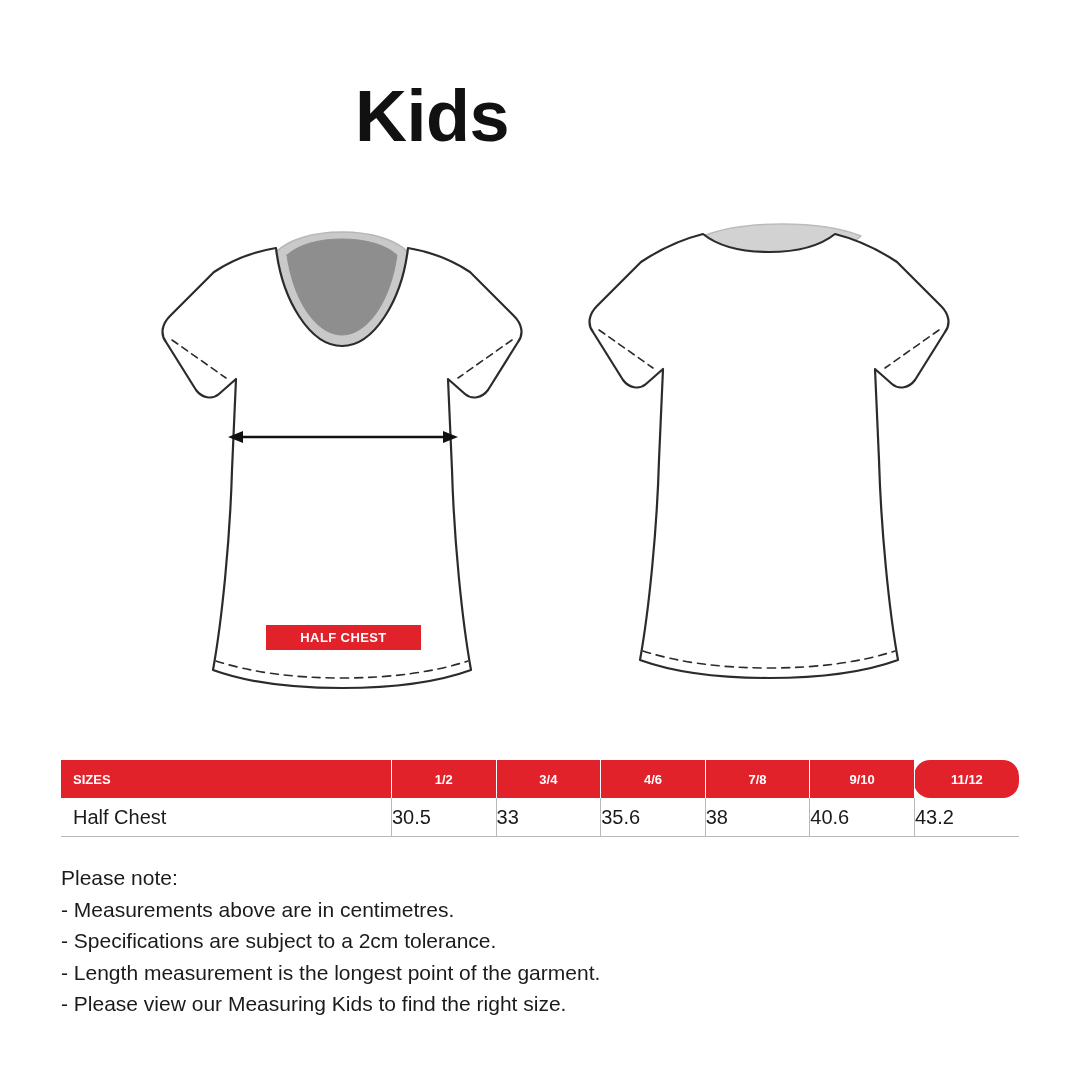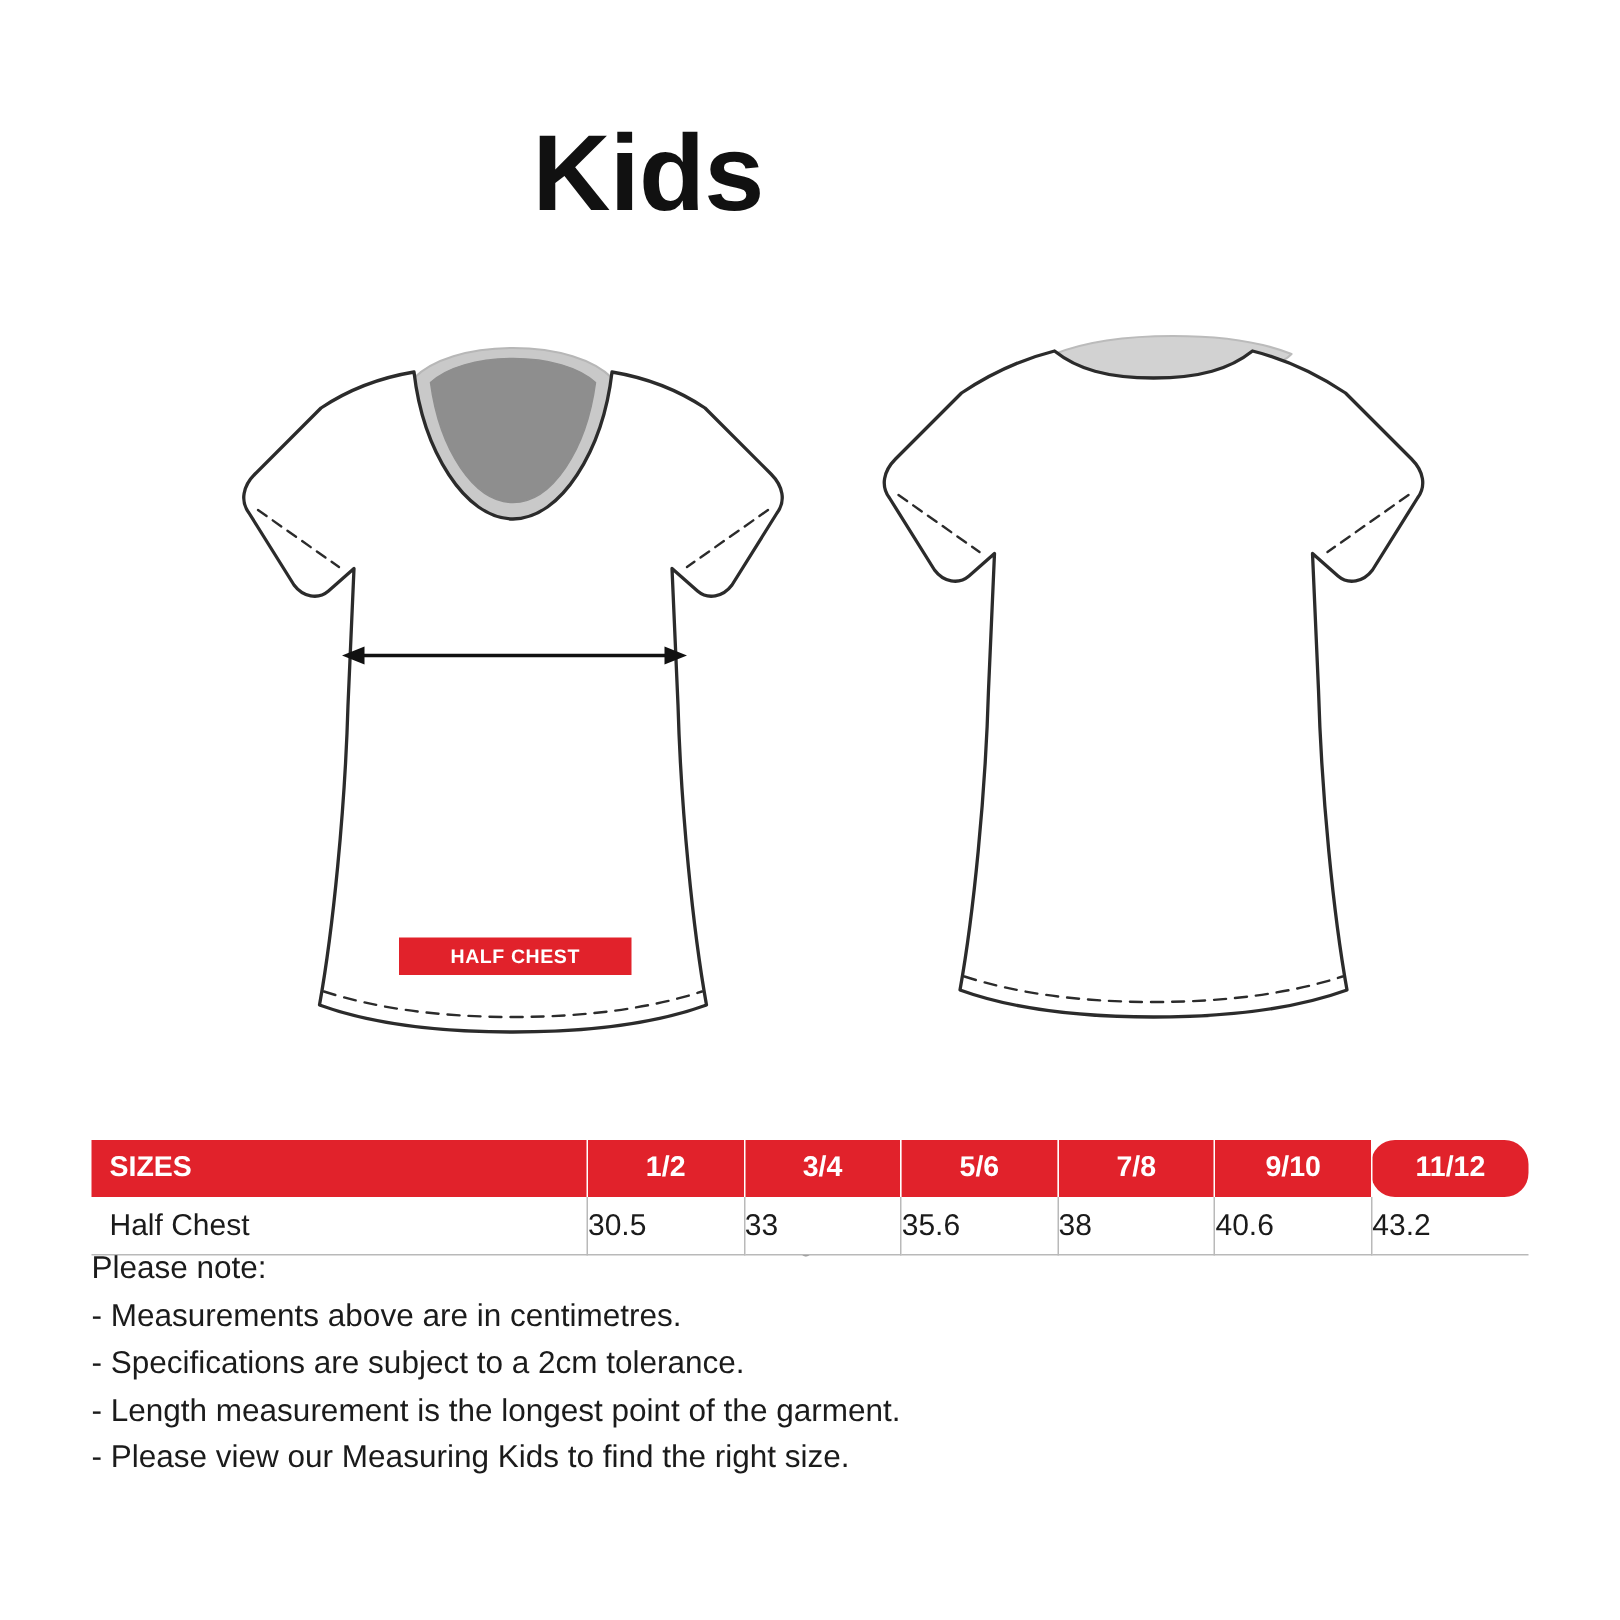--- a/index.html
+++ b/index.html
@@ -83,21 +83,21 @@
     table-layout: fixed;
   }
   .size-table th,
   .size-table td {
     padding: 0;
     height: 38px;
   }
   .size-table thead th {
     background: #e1222b;
     color: #ffffff;
-    font-size: 19px;
+    font-size: 13px;
     font-weight: 700;
     text-align: center;
     border-right: 1px solid #ffffff;
   }
   .size-table thead th.first-col {
     text-align: left;
     padding-left: 12px;
     width: 318px;
   }
   .size-table thead th:last-child {
@@ -117,21 +117,21 @@
   }
   .size-table tbody td:last-child {
     border-right: none;
     margin-top: 44px;
   }
 
   
   .notes {
     position: absolute;
     left: 61px;
-    top: 830px;
+    top: 862px;
     width: 960px;
     font-size: 21px;
     line-height: 31.5px;
     color: #1b1b1b;
   }
   .notes .note-line {
     white-space: pre;
   }
 </style>
 </head>
@@ -223,21 +223,21 @@
     <div class="chest-label">HALF CHEST</div>
     <div class="center-dot">o</div>
   </div>
 
   <table class="size-table">
     <thead>
       <tr>
         <th class="first-col">SIZES</th>
         <th>1/2</th>
         <th>3/4</th>
-        <th>5/6</th>
+        <th>4/6</th>
         <th>7/8</th>
         <th>9/10</th>
         <th>11/12</th>
       </tr>
     </thead>
     <tbody>
       <tr>
         <td class="first-col">Half Chest</td>
         <td>30.5</td>
         <td>33</td>

